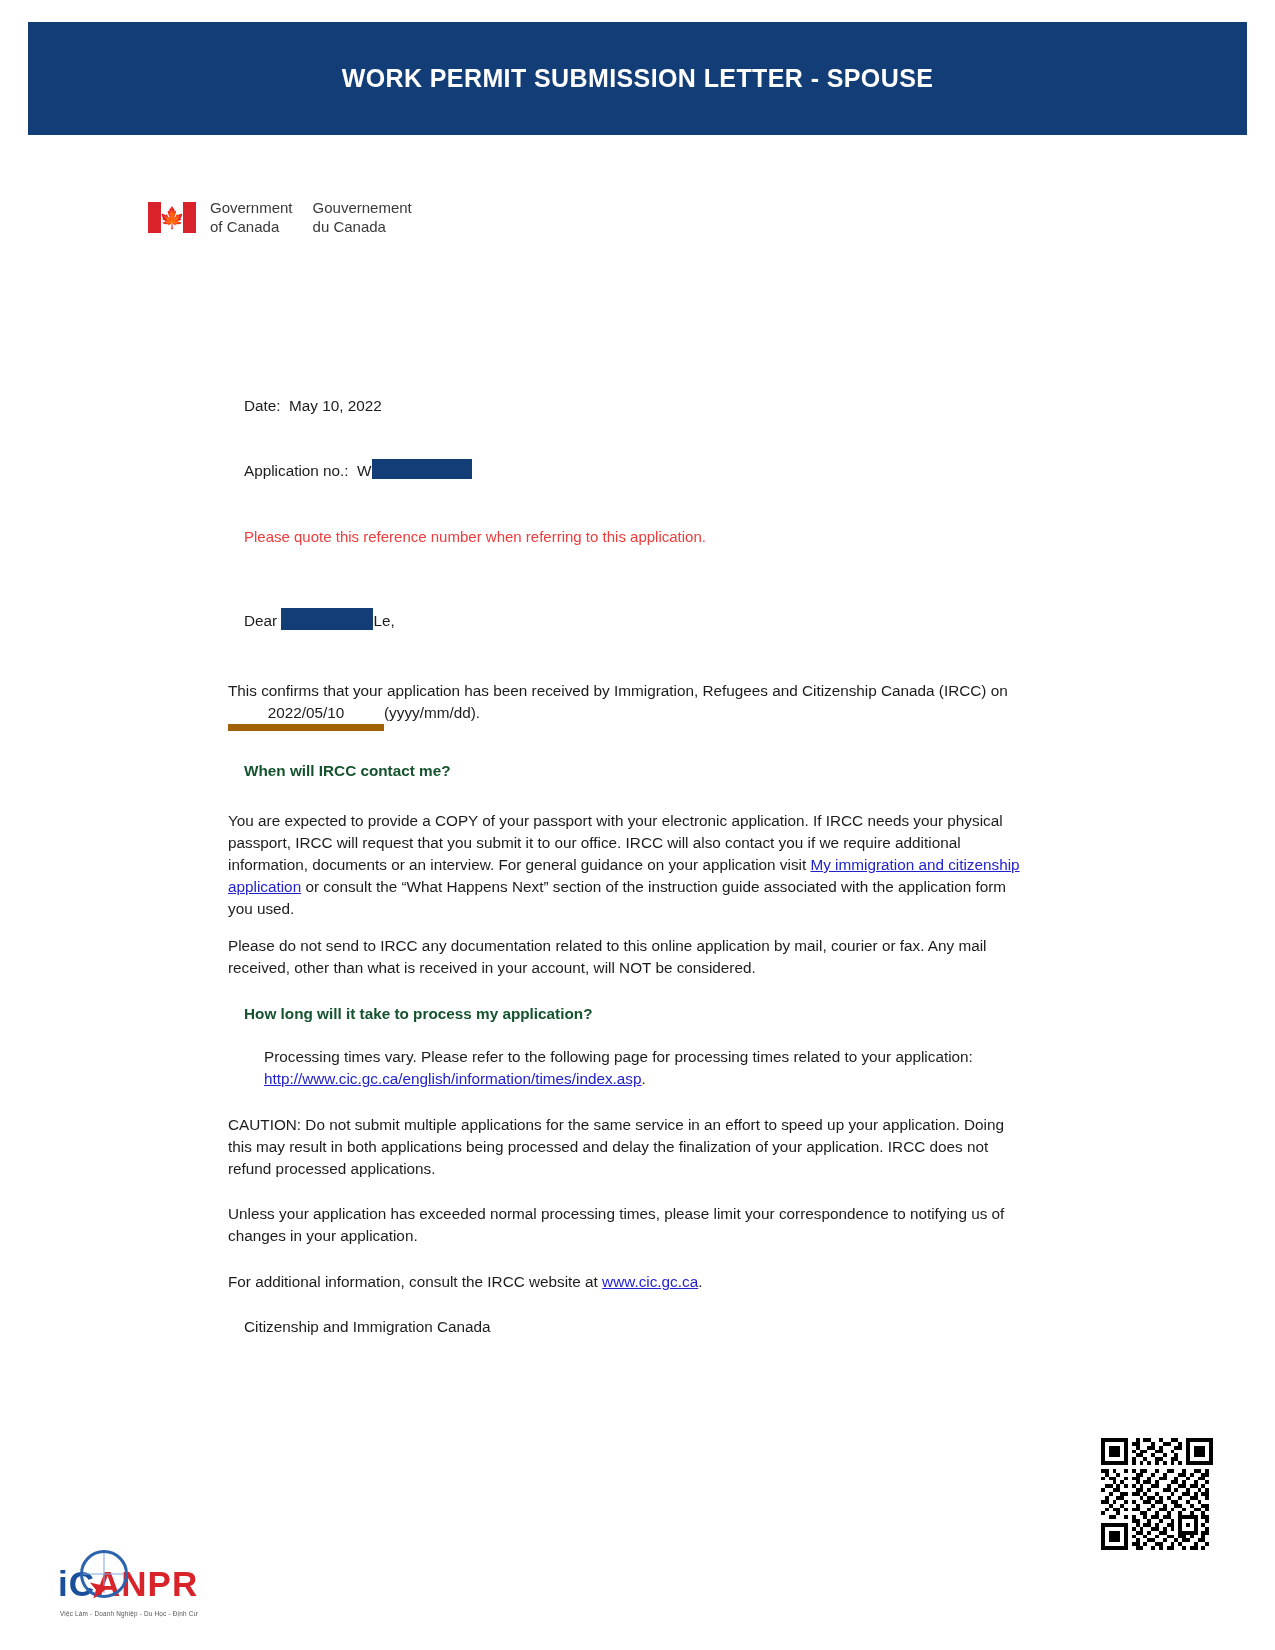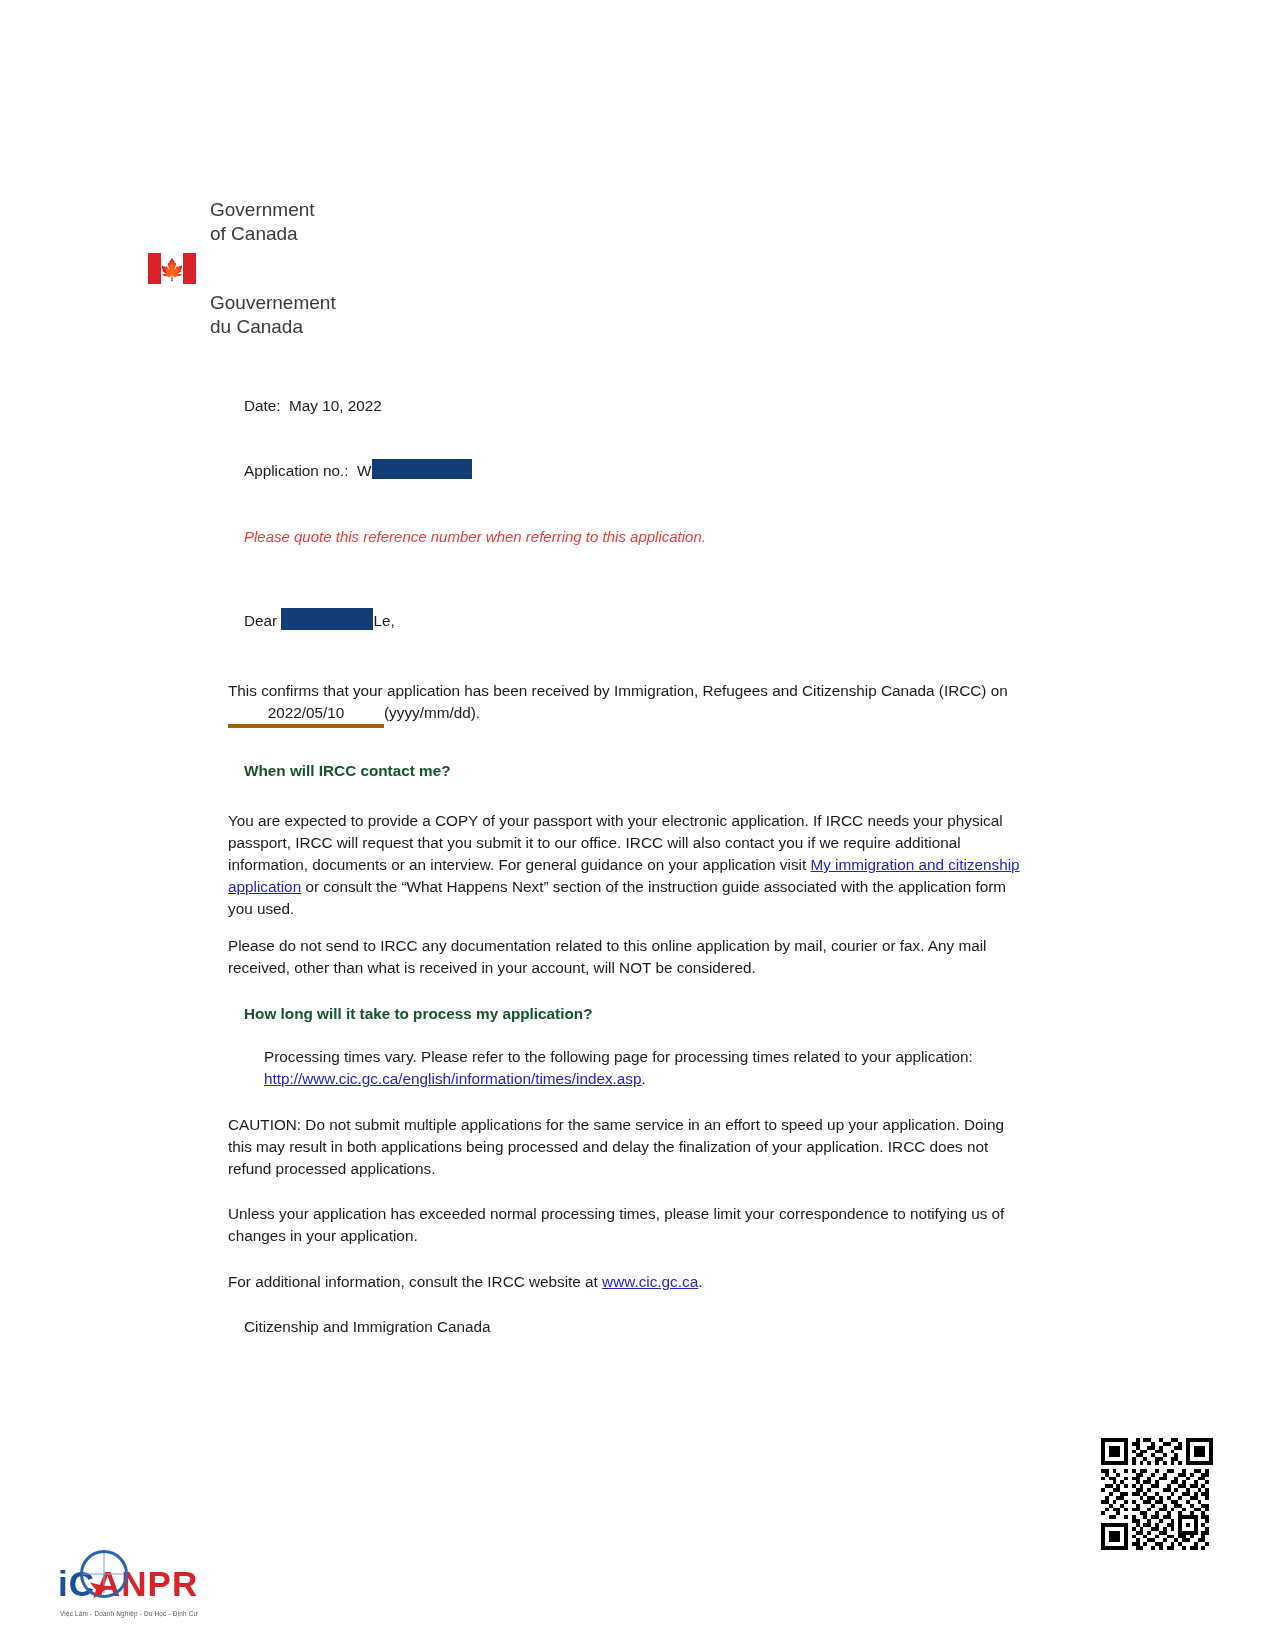--- a/index.html
+++ b/index.html
@@ -49,26 +49,25 @@
   }
   .flag .bar{position:absolute;top:0;width:13px;height:31px;background:#d8232a;}
   .flag .bar.l{left:0;}
   .flag .bar.r{right:0;}
   .flag .leaf{
     position:absolute;left:50%;top:50%;
     transform:translate(-50%,-50%);
     color:#d8232a;font-size:21px;line-height:1;
   }
   .wm-text{
-    display:flex;gap:44px;
+    display:flex;gap:20px;
     color:#3a3a3a;
-    font-size:19px;
+    font-size:15px;
     line-height:1.28;
     font-family:"Liberation Sans", sans-serif;
-    flex-direction:column;
   }
   .wm-col div{white-space:nowrap;}
 
   
   .letter{
     position:absolute;
     left:228px;top:0;
     width:800px;
     color:#1c1c1c;
     font-size:15.3px;
@@ -82,35 +81,34 @@
     display:inline-block;
     background:#123d77;
     vertical-align:-3px;
     height:20px;
   }
   .redact.appno{width:100px;}
   .redact.name{width:92px;height:22px;vertical-align:-4px;}
 
   .notice{
     color:#ef3b3b;
-    font-style:italic;
     font-size:15px;
   }
   .h-q{
     font-weight:bold;
     font-size:15.3px;
     color:#14532d;
   }
   .link{
     color:#2222cc;
     text-decoration:underline;
   }
   .fill{
     display:inline-block;
-    border-bottom:4px solid #a16207;
+    border-bottom:7px solid #a16207;
     text-align:center;
     min-width:148px;
     padding:0 4px;
   }
 
   
   .footer{
     position:absolute;
     left:0;right:0;bottom:0;height:140px;
   }
@@ -166,20 +164,23 @@
     width:112px;height:112px;
     background:#ffffff;
   }
   .qr svg{display:block;}
 </style>
 </head>
 <body>
 
 <div class="page">
 
+  <div class="banner">
+    <div class="banner-title">WORK PERMIT SUBMISSION LETTER - SPOUSE</div>
+  </div>
 
   <div class="doc">
 
     <div class="wordmark">
       <div class="flag">
         <div class="bar l"></div>
         <div class="bar r"></div>
         <div class="leaf">🍁</div>
       </div>
       <div class="wm-text">

